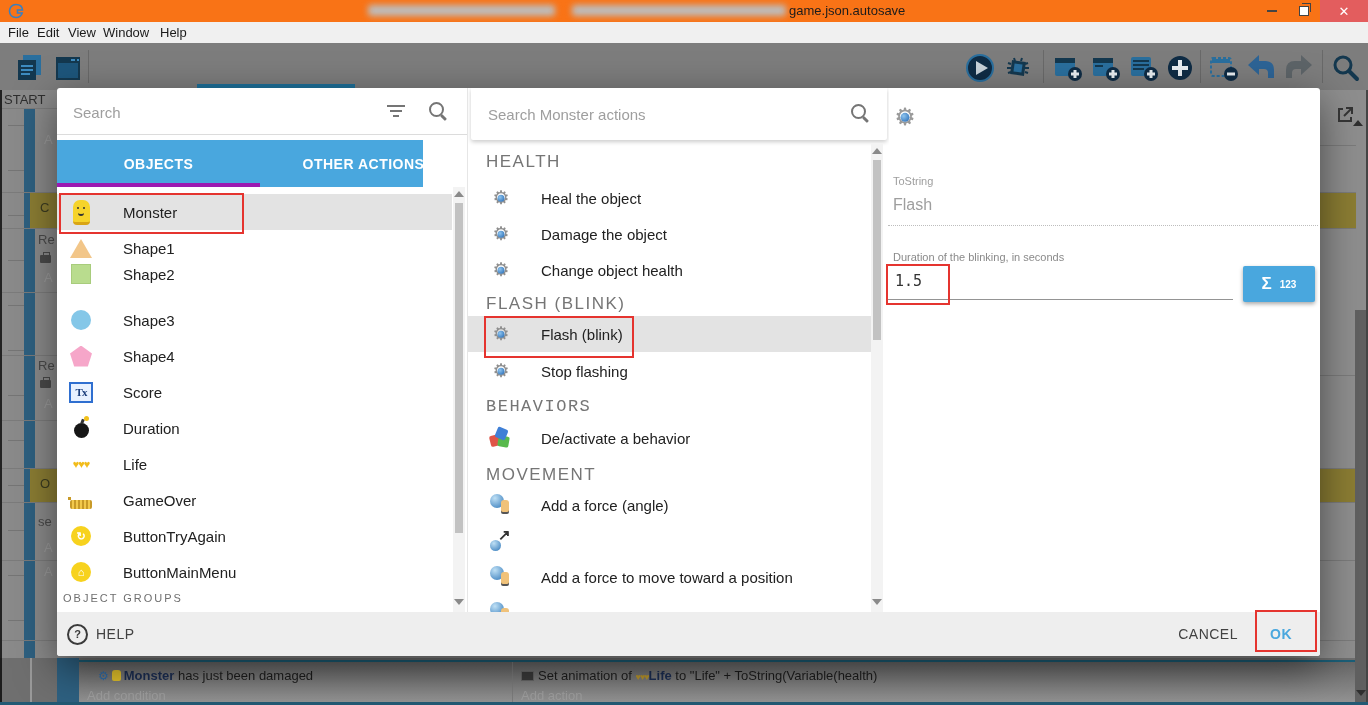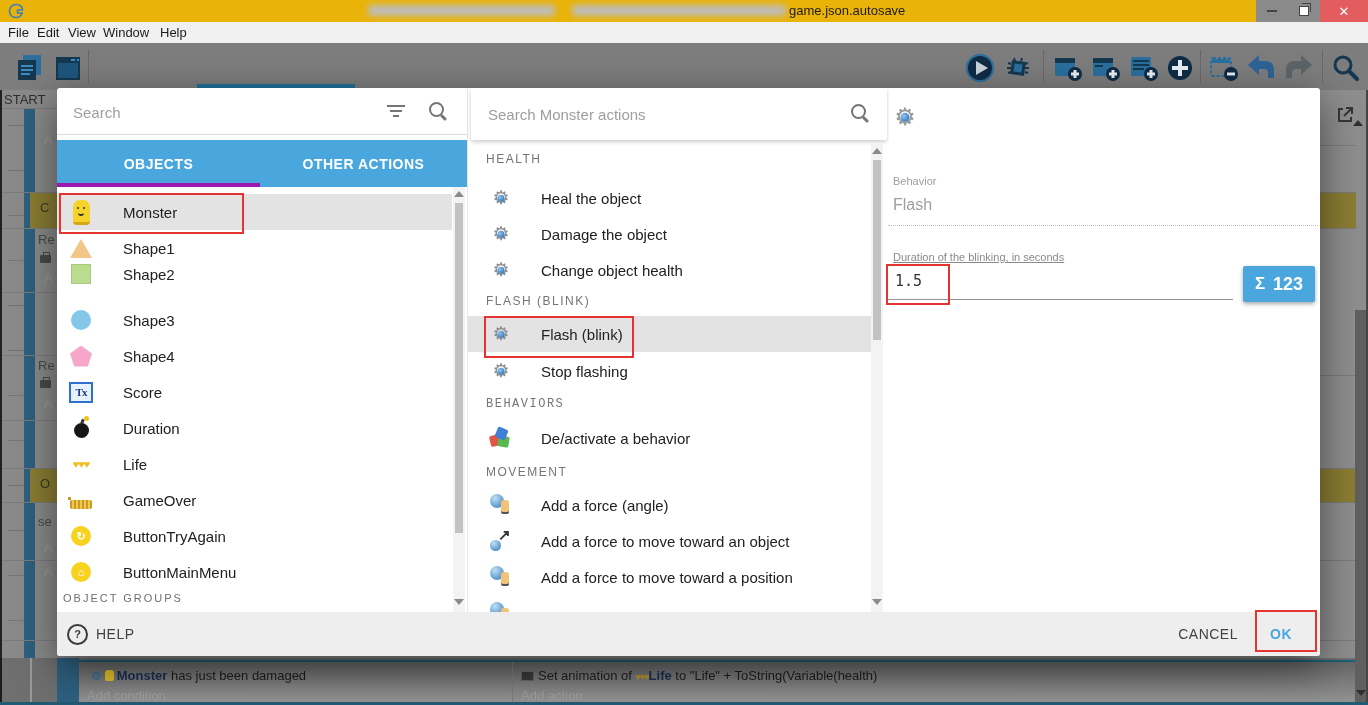--- a/index.html
+++ b/index.html
@@ -1,21 +1,21 @@
 <!DOCTYPE html>
 <html><head>
 <meta charset="utf-8">
 <style>
   html,body{margin:0;padding:0;background:#555;}
   .screen{position:relative;width:1368px;height:705px;overflow:hidden;
     font-family:"Liberation Sans",sans-serif;background:#8a8a8a;-webkit-font-smoothing:antialiased;}
   .abs{position:absolute;}
 
   
-  .titlebar{position:absolute;left:0;top:0;width:1256px;height:22px;background:#eab308;border-bottom:4px solid #701a75;}
+  .titlebar{position:absolute;left:0;top:0;width:1368px;height:22px;background:#f97316;border-bottom:4px solid #701a75;}
   .titletext{position:absolute;top:3px;font-size:13px;color:#1c1c1c;}
   .blurblock{position:absolute;top:5px;height:11px;background:#bdbdbd;border-radius:3px;filter:blur(3px);}
   .winbtn{position:absolute;top:0;height:22px;display:flex;align-items:center;justify-content:center;color:#333;font-size:12px;}
   .closebtn{background:#e35d5e;color:#fff;font-size:13px;}
   .minglyph{width:10px;height:2px;background:#444;}
   .restglyph{width:8px;height:8px;border:1px solid #444;position:relative;background:#fff;}
   .restglyph::before{content:"";position:absolute;left:2px;top:-4px;width:8px;height:8px;border:1px solid #444;border-bottom:none;border-left:none;}
 
   
   .menubar{position:absolute;left:0;top:22px;width:1368px;height:21px;background:#f0f0f0;}
@@ -65,21 +65,21 @@
   .sinput{position:absolute;left:14px;top:10px;width:300px;height:26px;border:none;outline:none;font-size:15px;
     font-family:"Liberation Sans",sans-serif;color:#424242;background:transparent;}
   .sinput::placeholder{color:#9e9e9e;}
   .filt{position:absolute;left:330px;top:17px;width:18px;height:12px;}
   .filt i{position:absolute;left:0;top:0;width:18px;height:2px;background:#757575;}
   .filt i::before{content:"";position:absolute;left:3px;top:5px;width:12px;height:2px;background:#757575;}
   .filt i::after{content:"";position:absolute;left:6px;top:10px;width:6px;height:2px;background:#757575;}
   .mag{position:absolute;width:18px;height:18px;}
   .mag::before{content:"";position:absolute;left:0;top:0;width:11px;height:11px;border:2px solid #757575;border-radius:50%;}
   .mag::after{content:"";position:absolute;left:13px;top:12px;width:3px;height:7px;background:#757575;transform:rotate(-45deg);border-radius:1px;}
-  .tabbar{position:absolute;left:0;top:52px;width:410px;height:47px;background:#49a7de;}
+  .tabbar{position:absolute;left:0;top:52px;width:366px;height:47px;background:#49a7de;}
   .tab{position:absolute;top:0;height:47px;display:flex;align-items:center;justify-content:center;
     color:#fff;font-size:14px;font-weight:bold;letter-spacing:.5px;cursor:pointer;}
   .tabind{position:absolute;left:0;top:43px;width:203px;height:4px;background:#9c1ab1;}
   .orow{position:absolute;left:0;width:395px;height:36px;}
   .orow.sel{background:#e3e3e3;}
   .oic{position:absolute;left:12px;top:50%;transform:translateY(-50%);width:24px;height:24px;display:flex;align-items:center;justify-content:center;}
   .olbl{position:absolute;left:66px;top:50%;transform:translateY(-50%);font-size:15px;color:#212121;}
   .groupshdr{position:absolute;left:6px;top:504px;font-size:11px;letter-spacing:2px;color:#6f6f6f;}
   .lscroll{position:absolute;left:396px;top:99px;width:12px;height:425px;background:#f3f3f3;}
   .lthumb{position:absolute;left:2px;width:8px;background:#c2c2c2;}
@@ -101,21 +101,21 @@
   .ic-kb{width:22px;height:9px;background:#f2c94c;border-radius:2px;margin-top:8px;position:relative;
     background-image:repeating-linear-gradient(90deg,#c89a28 0 2px,transparent 2px 4px);background-size:100% 3px;background-position:0 2px;background-repeat:repeat-y;}
   .ic-kb::before{content:"";position:absolute;left:-2px;top:-3px;width:3px;height:3px;background:#c89a28;}
   .ic-ybtn{width:20px;height:20px;border-radius:50%;background:#f7d21e;color:#fff;font-size:11px;font-weight:bold;
     display:flex;align-items:center;justify-content:center;}
 
   
   .mid{position:absolute;left:410px;top:0;width:421px;height:524px;border-left:1px solid #e6e6e6;overflow:hidden;}
   .midcard{position:absolute;left:3px;top:0;width:416px;height:52px;background:#fff;border-radius:0 0 2px 2px;
     box-shadow:0 2px 4px rgba(0,0,0,.2);}
-  .shdr{position:absolute;left:18px;font-size:12px;letter-spacing:1.5px;color:#757575;}
+  .shdr{position:absolute;left:18px;font-size:17px;letter-spacing:1.5px;color:#757575;}
   .arow{position:absolute;left:0;width:403px;height:36px;}
   .arow.sel{background:#e3e3e3;}
   .aic{position:absolute;left:21px;top:50%;transform:translateY(-50%);width:24px;height:24px;display:flex;align-items:center;justify-content:center;}
   .albl{position:absolute;left:73px;top:50%;transform:translateY(-50%);font-size:15px;color:#212121;}
   .mscroll{position:absolute;left:403px;top:56px;width:12px;height:468px;background:#f3f3f3;}
 
   .gear-icon{position:relative;width:24px;height:24px;text-align:center;}
   .gear-icon::before{content:"\2699";font-size:19px;line-height:24px;color:#8f8f8f;}
   .gear-icon::after{content:"";position:absolute;width:7px;height:7px;border-radius:50%;
     background:radial-gradient(circle at 35% 35%,#8ec4ee,#1e63b0);left:50%;top:50%;transform:translate(-50%,-46%);}
@@ -142,21 +142,21 @@
   .rp{position:absolute;left:831px;top:0;width:432px;height:524px;}
   .desc{position:absolute;left:37px;top:13px;width:348px;font-size:15px;line-height:23px;color:#212121;}
   .flabel{position:absolute;font-size:11px;color:#9e9e9e;}
   .fvalue{position:absolute;font-size:16px;color:#9e9e9e;}
   .dotline{position:absolute;left:0;width:430px;border-bottom:1px dotted #bdbdbd;}
   .durval{position:absolute;left:7px;top:184px;font-family:"DejaVu Sans Mono",monospace;font-size:15px;color:#333;}
   .durline{position:absolute;left:0;top:211px;width:345px;height:1px;background:#949494;}
   .sigma{position:absolute;left:355px;top:178px;width:72px;height:36px;background:#49a7de;border-radius:2px;
     box-shadow:0 2px 4px rgba(0,0,0,.35);display:flex;align-items:center;justify-content:center;gap:8px;color:#fff;cursor:pointer;}
   .sigma .sg{font-size:17px;font-weight:bold;}
-  .sigma .num{font-size:18px;font-weight:bold;}
+  .sigma .num{font-size:10px;font-weight:bold;}
 
   
   .foot{position:absolute;left:0;top:524px;width:1263px;height:44px;background:#eeeeee;border-radius:0 0 3px 3px;}
   .helpbtn{position:absolute;left:10px;top:0;height:44px;display:flex;align-items:center;gap:8px;cursor:pointer;}
   .qicon{width:17px;height:17px;border:2px solid #3a3a3a;border-radius:50%;display:flex;align-items:center;justify-content:center;
     font-size:11px;font-weight:bold;color:#3a3a3a;}
   .helplbl{font-size:14px;color:#424242;letter-spacing:.5px;}
   .cancelbtn{position:absolute;right:82px;top:0;height:44px;display:flex;align-items:center;font-size:14px;
     color:#424242;letter-spacing:.5px;cursor:pointer;}
   .okbtn{position:absolute;right:28px;top:0;height:44px;display:flex;align-items:center;font-size:14px;font-weight:bold;
@@ -341,21 +341,21 @@
     <div class="scrollarrow up" style="left:1353px;top:30px;"></div>
     <div class="scrolltrack" style="left:1355px;top:220px;width:11px;height:395px;"></div>
     <div class="edge-r"></div>
   </div>
 
   <div class="bottomrow">
     <div class="abs" style="left:0;top:0;width:2px;height:47px;background:#1c1c1c;"></div>
     <div class="abs" style="left:30px;top:0;width:2px;height:47px;background:#9a9a9a;"></div>
     <div class="bluebar" style="left:57px;top:0;width:22px;height:47px;"></div>
     <div class="eventrow">
-      <div class="evline1" style="left:12px;">
+      <div class="evline1" style="left:19px;">
         <span class="gear-mini">⚙</span><span class="monster-mini"></span><span class="evbold">Monster</span><span> has just been damaged</span>
       </div>
       <div class="evline2" style="left:8px;">Add condition</div>
       <div class="evdivider"></div>
       <div class="evline1" style="left:442px;">
         <span class="anim-mini"></span><span>Set animation of </span><span class="hearts-mini">♥♥♥</span><span class="evbold">Life</span><span> to "Life" + ToString(Variable(health)</span>
       </div>
       <div class="evline2" style="left:442px;">Add action</div>
     </div>
     <div class="scrolltrack" style="left:1355px;top:0;width:11px;height:47px;"></div>
@@ -517,21 +517,20 @@
             <span class="ic-force">
               <i></i>
             </span>
           </span>
         <span class="albl">Add a force (angle)</span>
       </div>
       <div class="arow" style="top:435px;">
         <span class="aic">
             <span class="ic-forcearr"></span>
           </span>
-        <span class="albl">Add a force to move toward an object</span>
       </div>
       <div class="arow" style="top:471px;">
         <span class="aic">
             <span class="ic-force">
               <i></i>
             </span>
           </span>
         <span class="albl">Add a force to move toward a position</span>
       </div>
       <div class="arow" style="top:507px;">
@@ -550,25 +549,25 @@
     </div>
 
     <div class="rp">
       <span class="gear-big" style="position:absolute;left:4px;top:16px;"></span>
       <svg class="extlink" viewBox="0 0 18 18">
           <path d="M7 3H3v12h12v-4" stroke="#333" stroke-width="2" fill="none"></path>
           <path d="M10 2h6v6" stroke="#333" stroke-width="2" fill="none"></path>
           <path d="M16 2L8 10" stroke="#333" stroke-width="2"></path>
         </svg>
 
-      <div class="flabel" style="left:5px;top:87px;">Behavior</div>
+      <div class="flabel" style="left:5px;top:87px;">ToString</div>
       <div class="fvalue" style="left:5px;top:108px;">Flash</div>
       <div class="dotline" style="top:137px;"></div>
 
-      <div class="flabel" style="left:5px;top:163px;color:#8a8a8a;text-decoration:underline;">Duration of the blinking, in seconds</div>
+      <div class="flabel" style="left:5px;top:163px;color:#8a8a8a;">Duration of the blinking, in seconds</div>
       <div class="durval">1.5</div>
       <div class="durline"></div>
 
       <div class="sigma">
         <span class="sg">Σ</span>
         <span class="num">123</span>
       </div>
     </div>
 
     <div class="foot">

